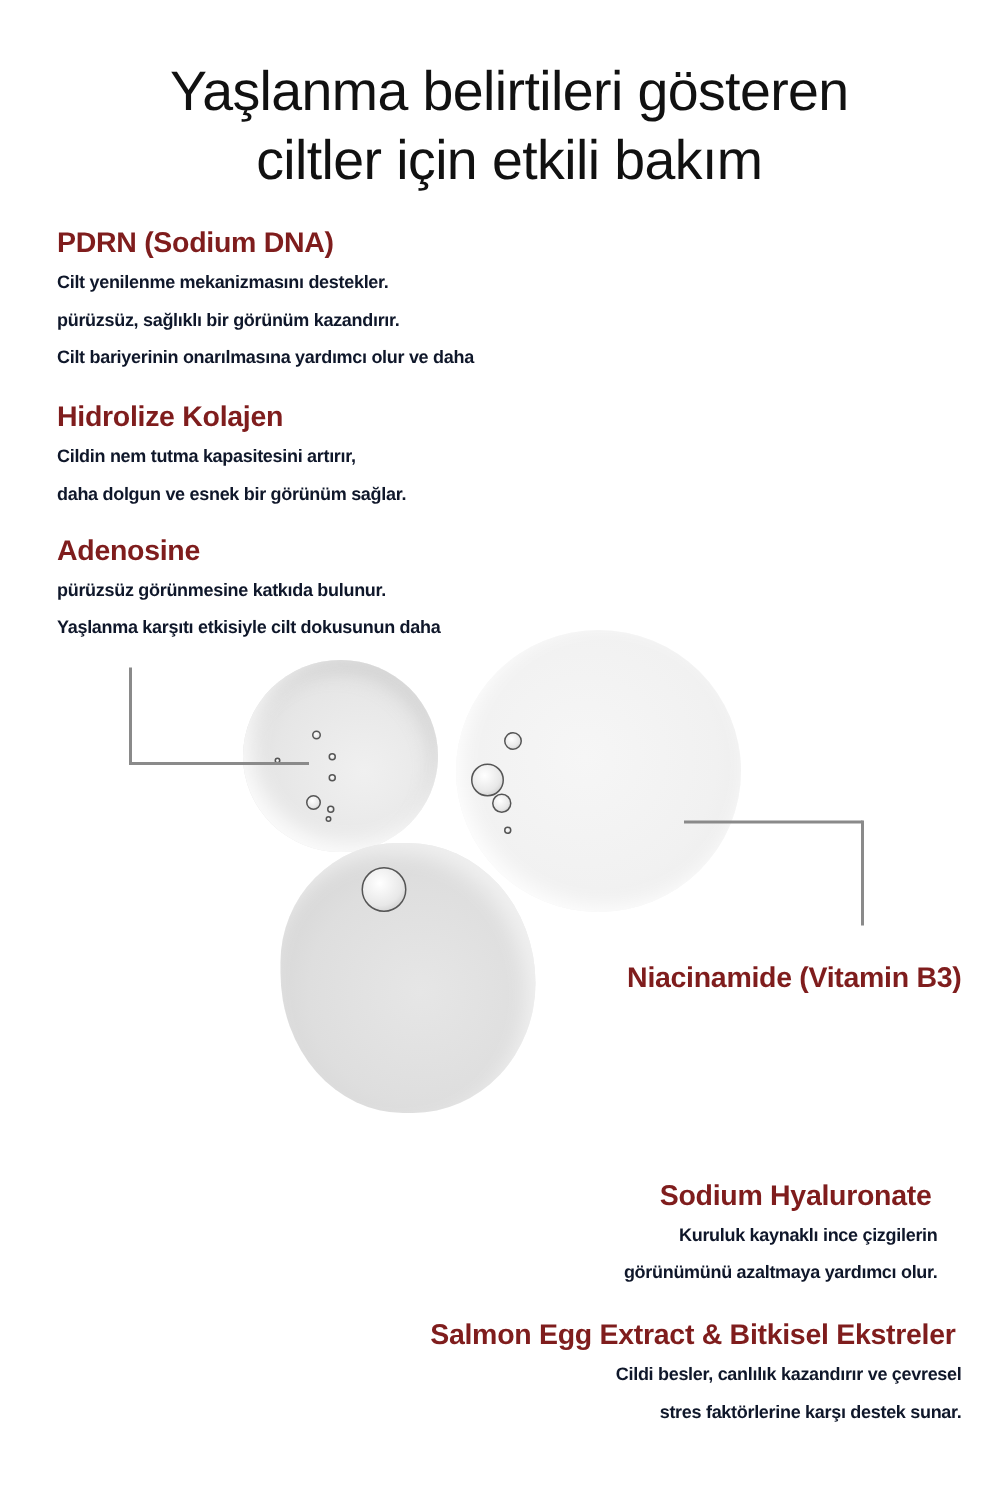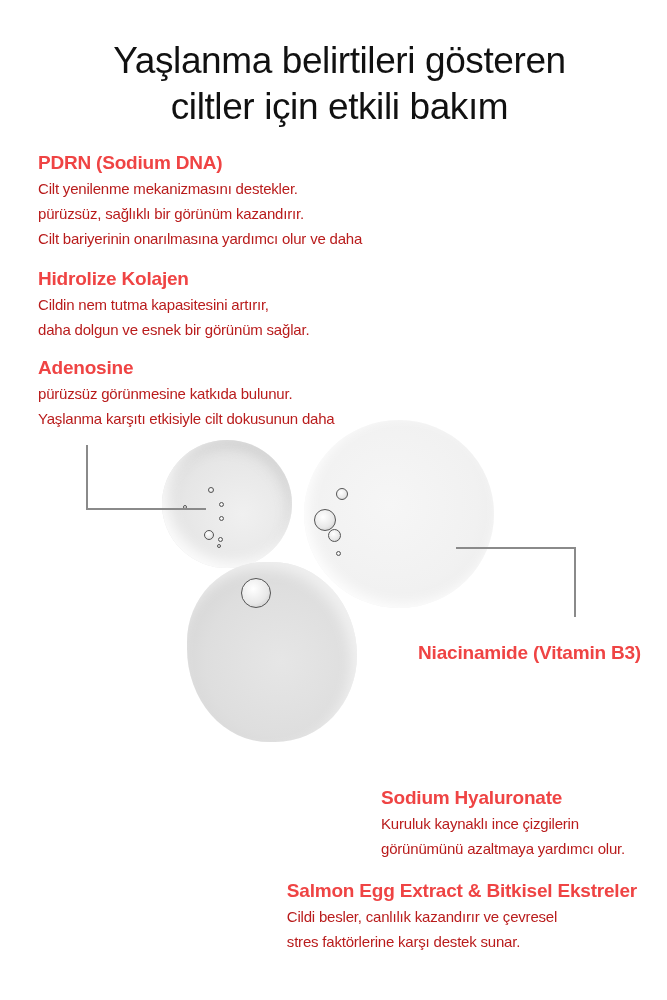--- a/index.html
+++ b/index.html
@@ -24,34 +24,34 @@
       font-size: 37px;
       line-height: 46px;
       font-weight: 400;
       color: #111;
       letter-spacing: -0.4px;
     }
     .title span { display: block; padding-left: 12px; }
 
     .block { position: absolute; }
     .block.left { left: 38px; text-align: left; }
-    .block.right { right: 26px; }
+    .block.right { right: 26px; text-align: right; }
 
     .heading {
       font-size: 19px;
       font-weight: 700;
-      color: #ef4444;
+      color: #7f1d1d;
       line-height: 26px;
       letter-spacing: -0.2px;
     }
     .desc {
-      font-size: 15px;
+      font-size: 12px;
       line-height: 25px;
-      color: #b91c1c;
-      font-weight: 400;
+      color: #0f172a;
+      font-weight: 700;
       letter-spacing: -0.2px;
     }
     .desc span { display: block; }
 
     .line {
       position: absolute;
       background: #8a8a8a;
     }
 
     

